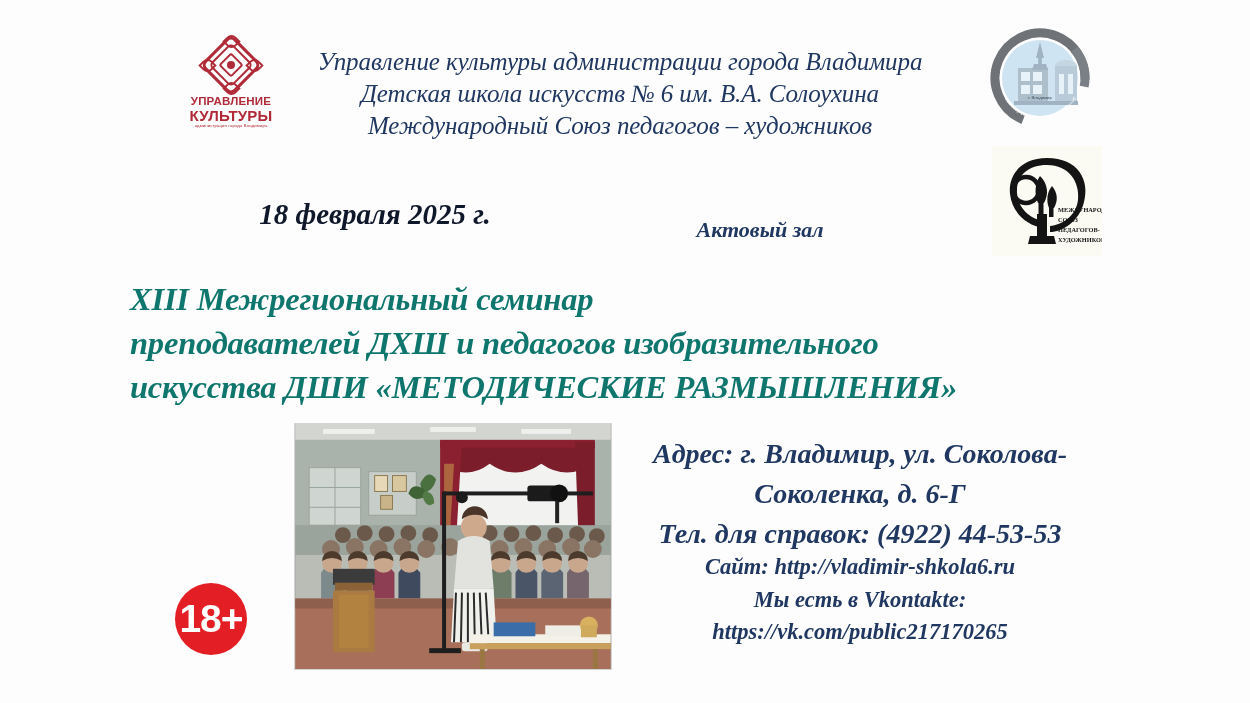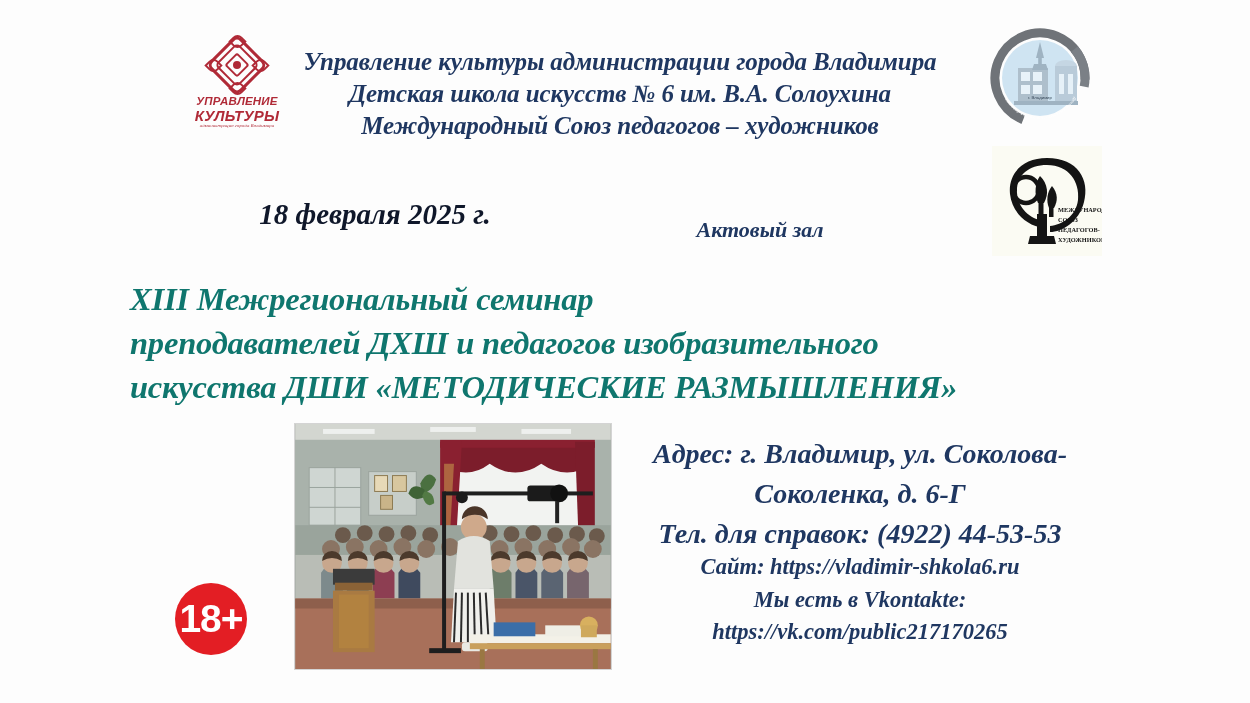--- a/index.html
+++ b/index.html
@@ -15,25 +15,24 @@
     position: relative;
     width: 1250px;
     height: 703px;
     background: #fdfdfd;
     overflow: hidden;
   }
 
   
   .kultura-logo {
     position: absolute;
-    left: 189px;
+    left: 183px;
     top: 36px;
     width: 96px;
     height: 86px;
-    font-style: italic;
   }
   .kultura-mark {
     position: relative;
     width: 60px;
     height: 58px;
     margin: 0 auto;
   }
   .kultura-mark .dia {
     position: absolute;
     border: 3.2px solid #b02a37;
@@ -87,21 +86,21 @@
   .kultura-name .l2 { font-size: 15px; letter-spacing: .2px; }
   .kultura-name .l3 { font-size: 4.3px; letter-spacing: .1px; margin-top: 1px; font-weight: normal; }
 
   .header-text {
     position: absolute;
     left: 300px;
     top: 46px;
     width: 640px;
     text-align: center;
     color: #1f3761;
-    font-weight: bold;
+    font-weight: normal;
     font-style: italic;
     font-size: 25px;
     line-height: 1.28;
     letter-spacing: -0.1px;
   }
   .header-text div { white-space: nowrap; }
 
   
   .school-emblem {
     position: absolute;
@@ -456,18 +455,18 @@
 
   <div class="age-badge">18+</div>
 
   <div class="address-block">
     <div>Адрес: г. Владимир, ул. Соколова-</div>
     <div>Соколенка, д. 6-Г</div>
     <div>Тел. для справок: (4922) 44-53-53</div>
   </div>
 
   <div class="web-block">
-    <div>Сайт: https://vladimir-shkola6.ru</div>
+    <div>Сайт: http://vladimir-shkola6.ru</div>
     <div>Мы есть в Vkontakte:</div>
     <div>https://vk.com/public217170265</div>
   </div>
 
 </div>
 
 </body></html>

